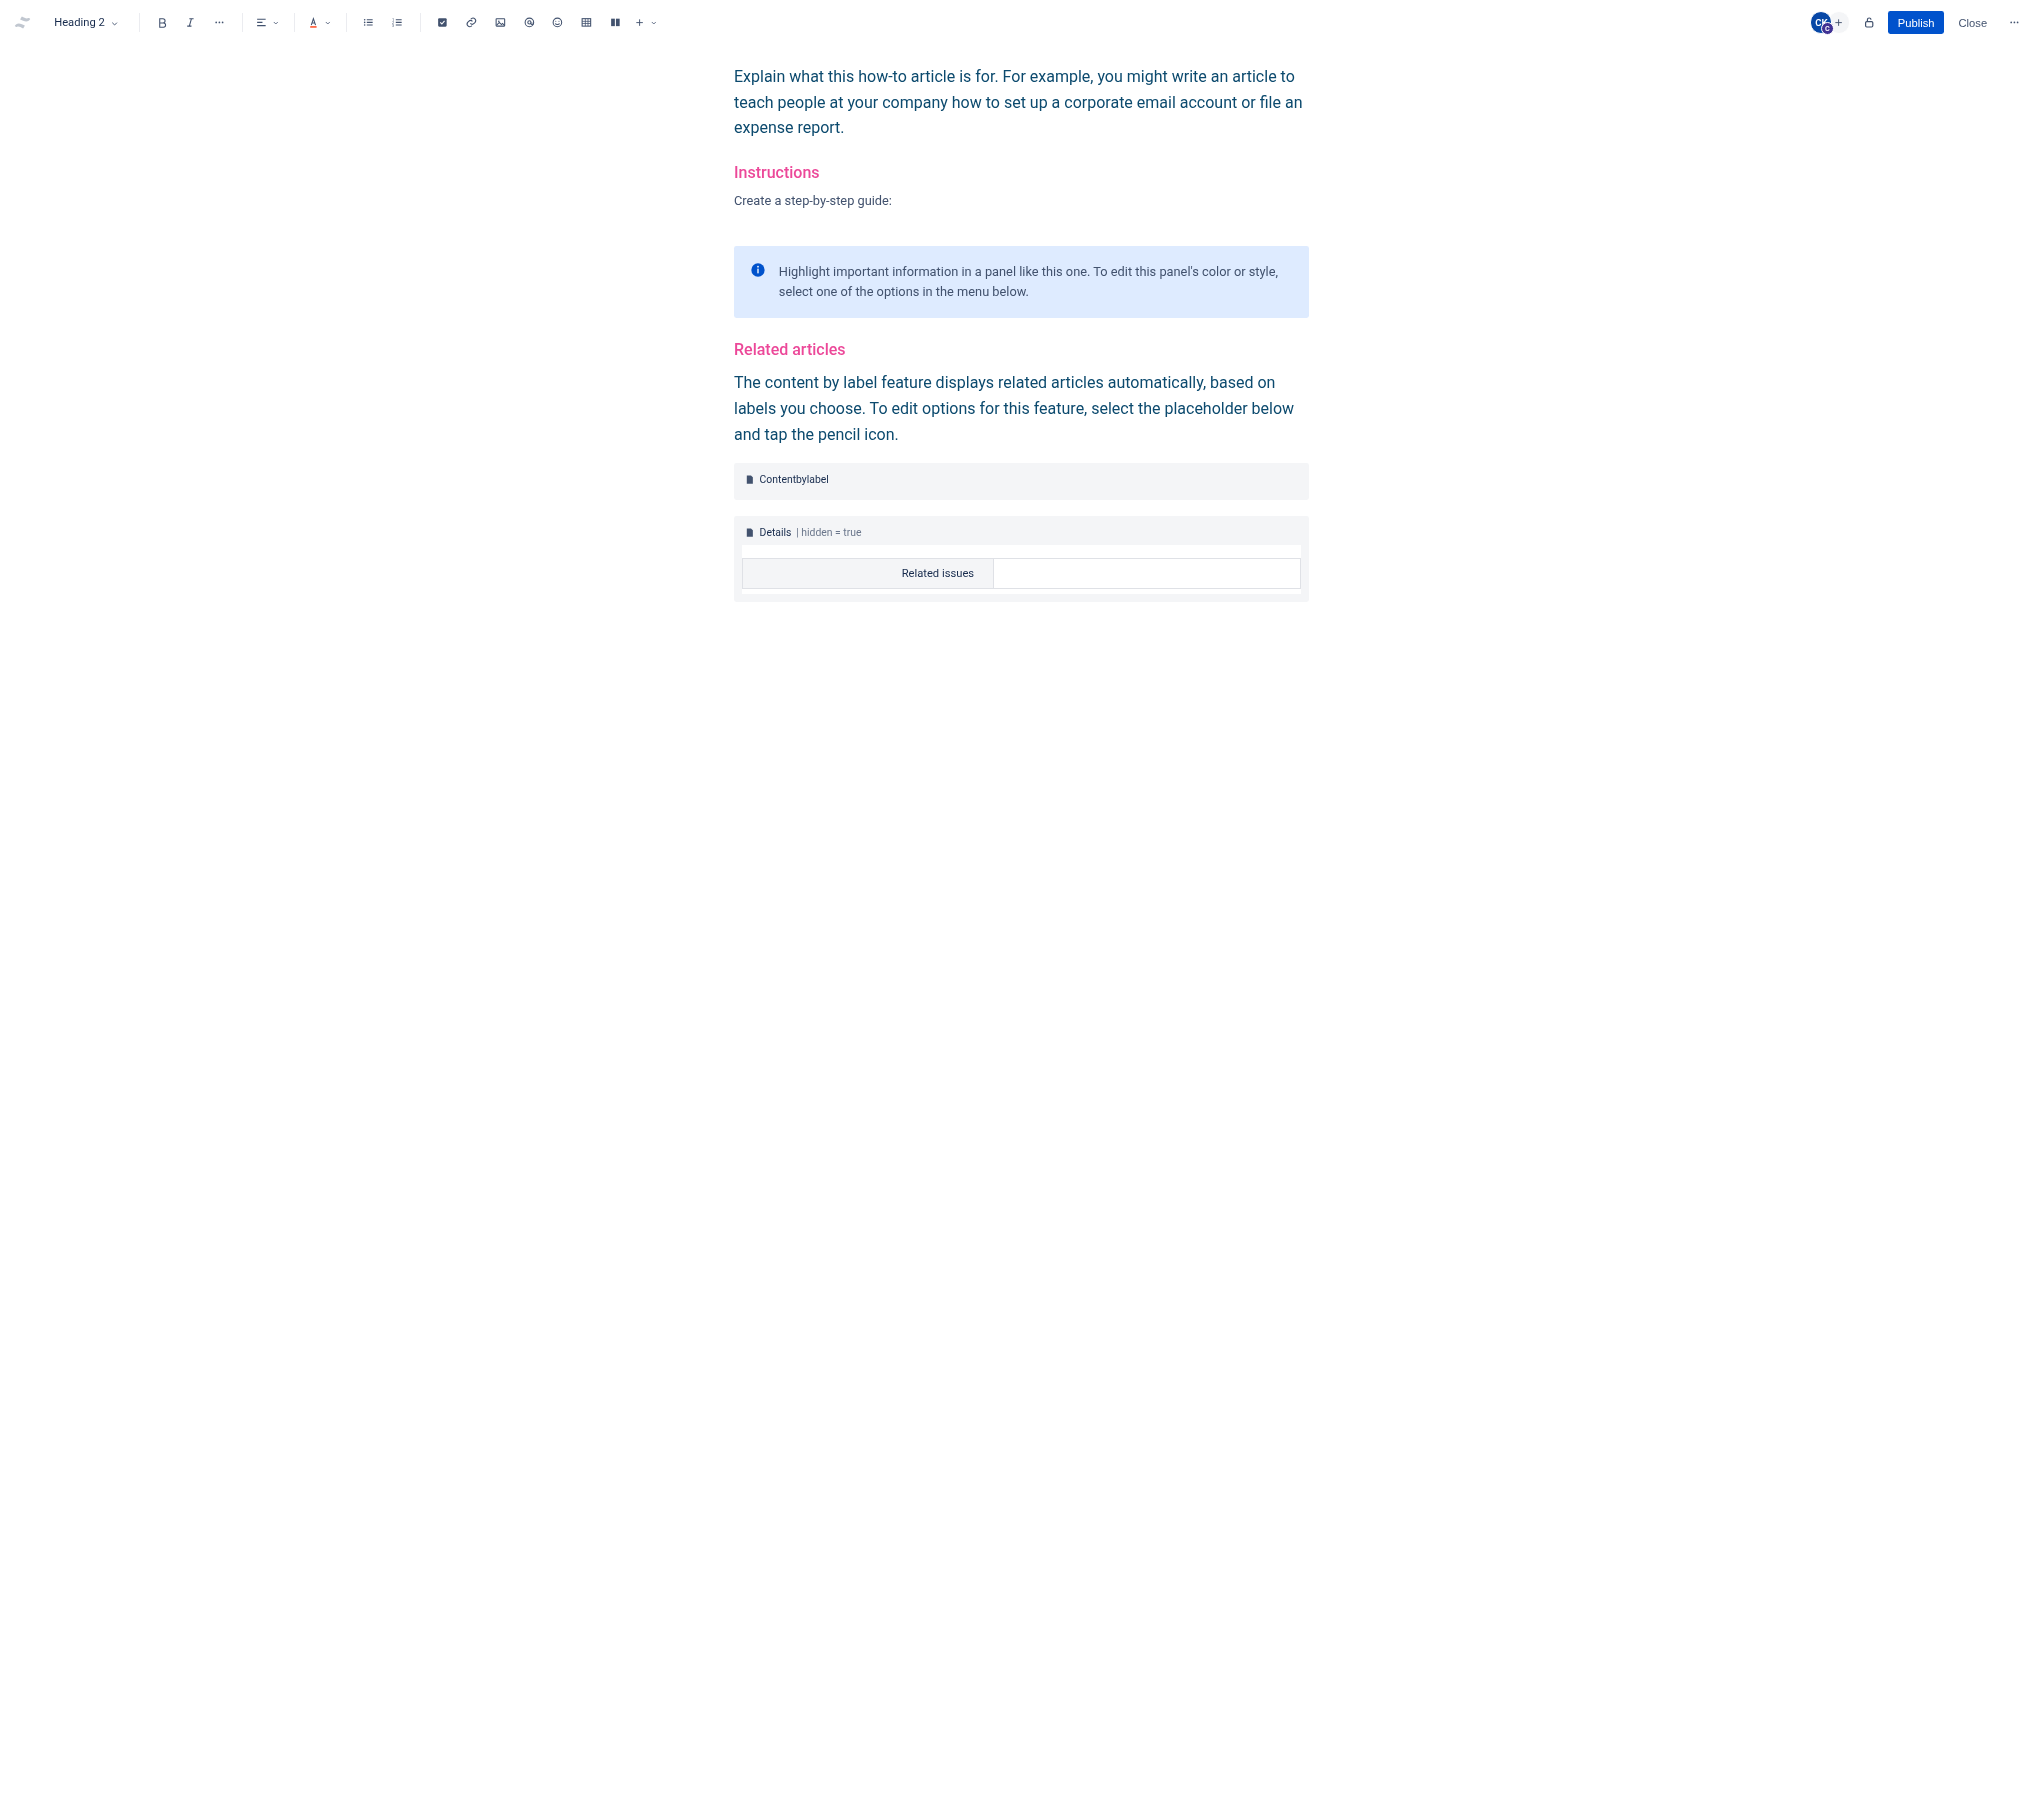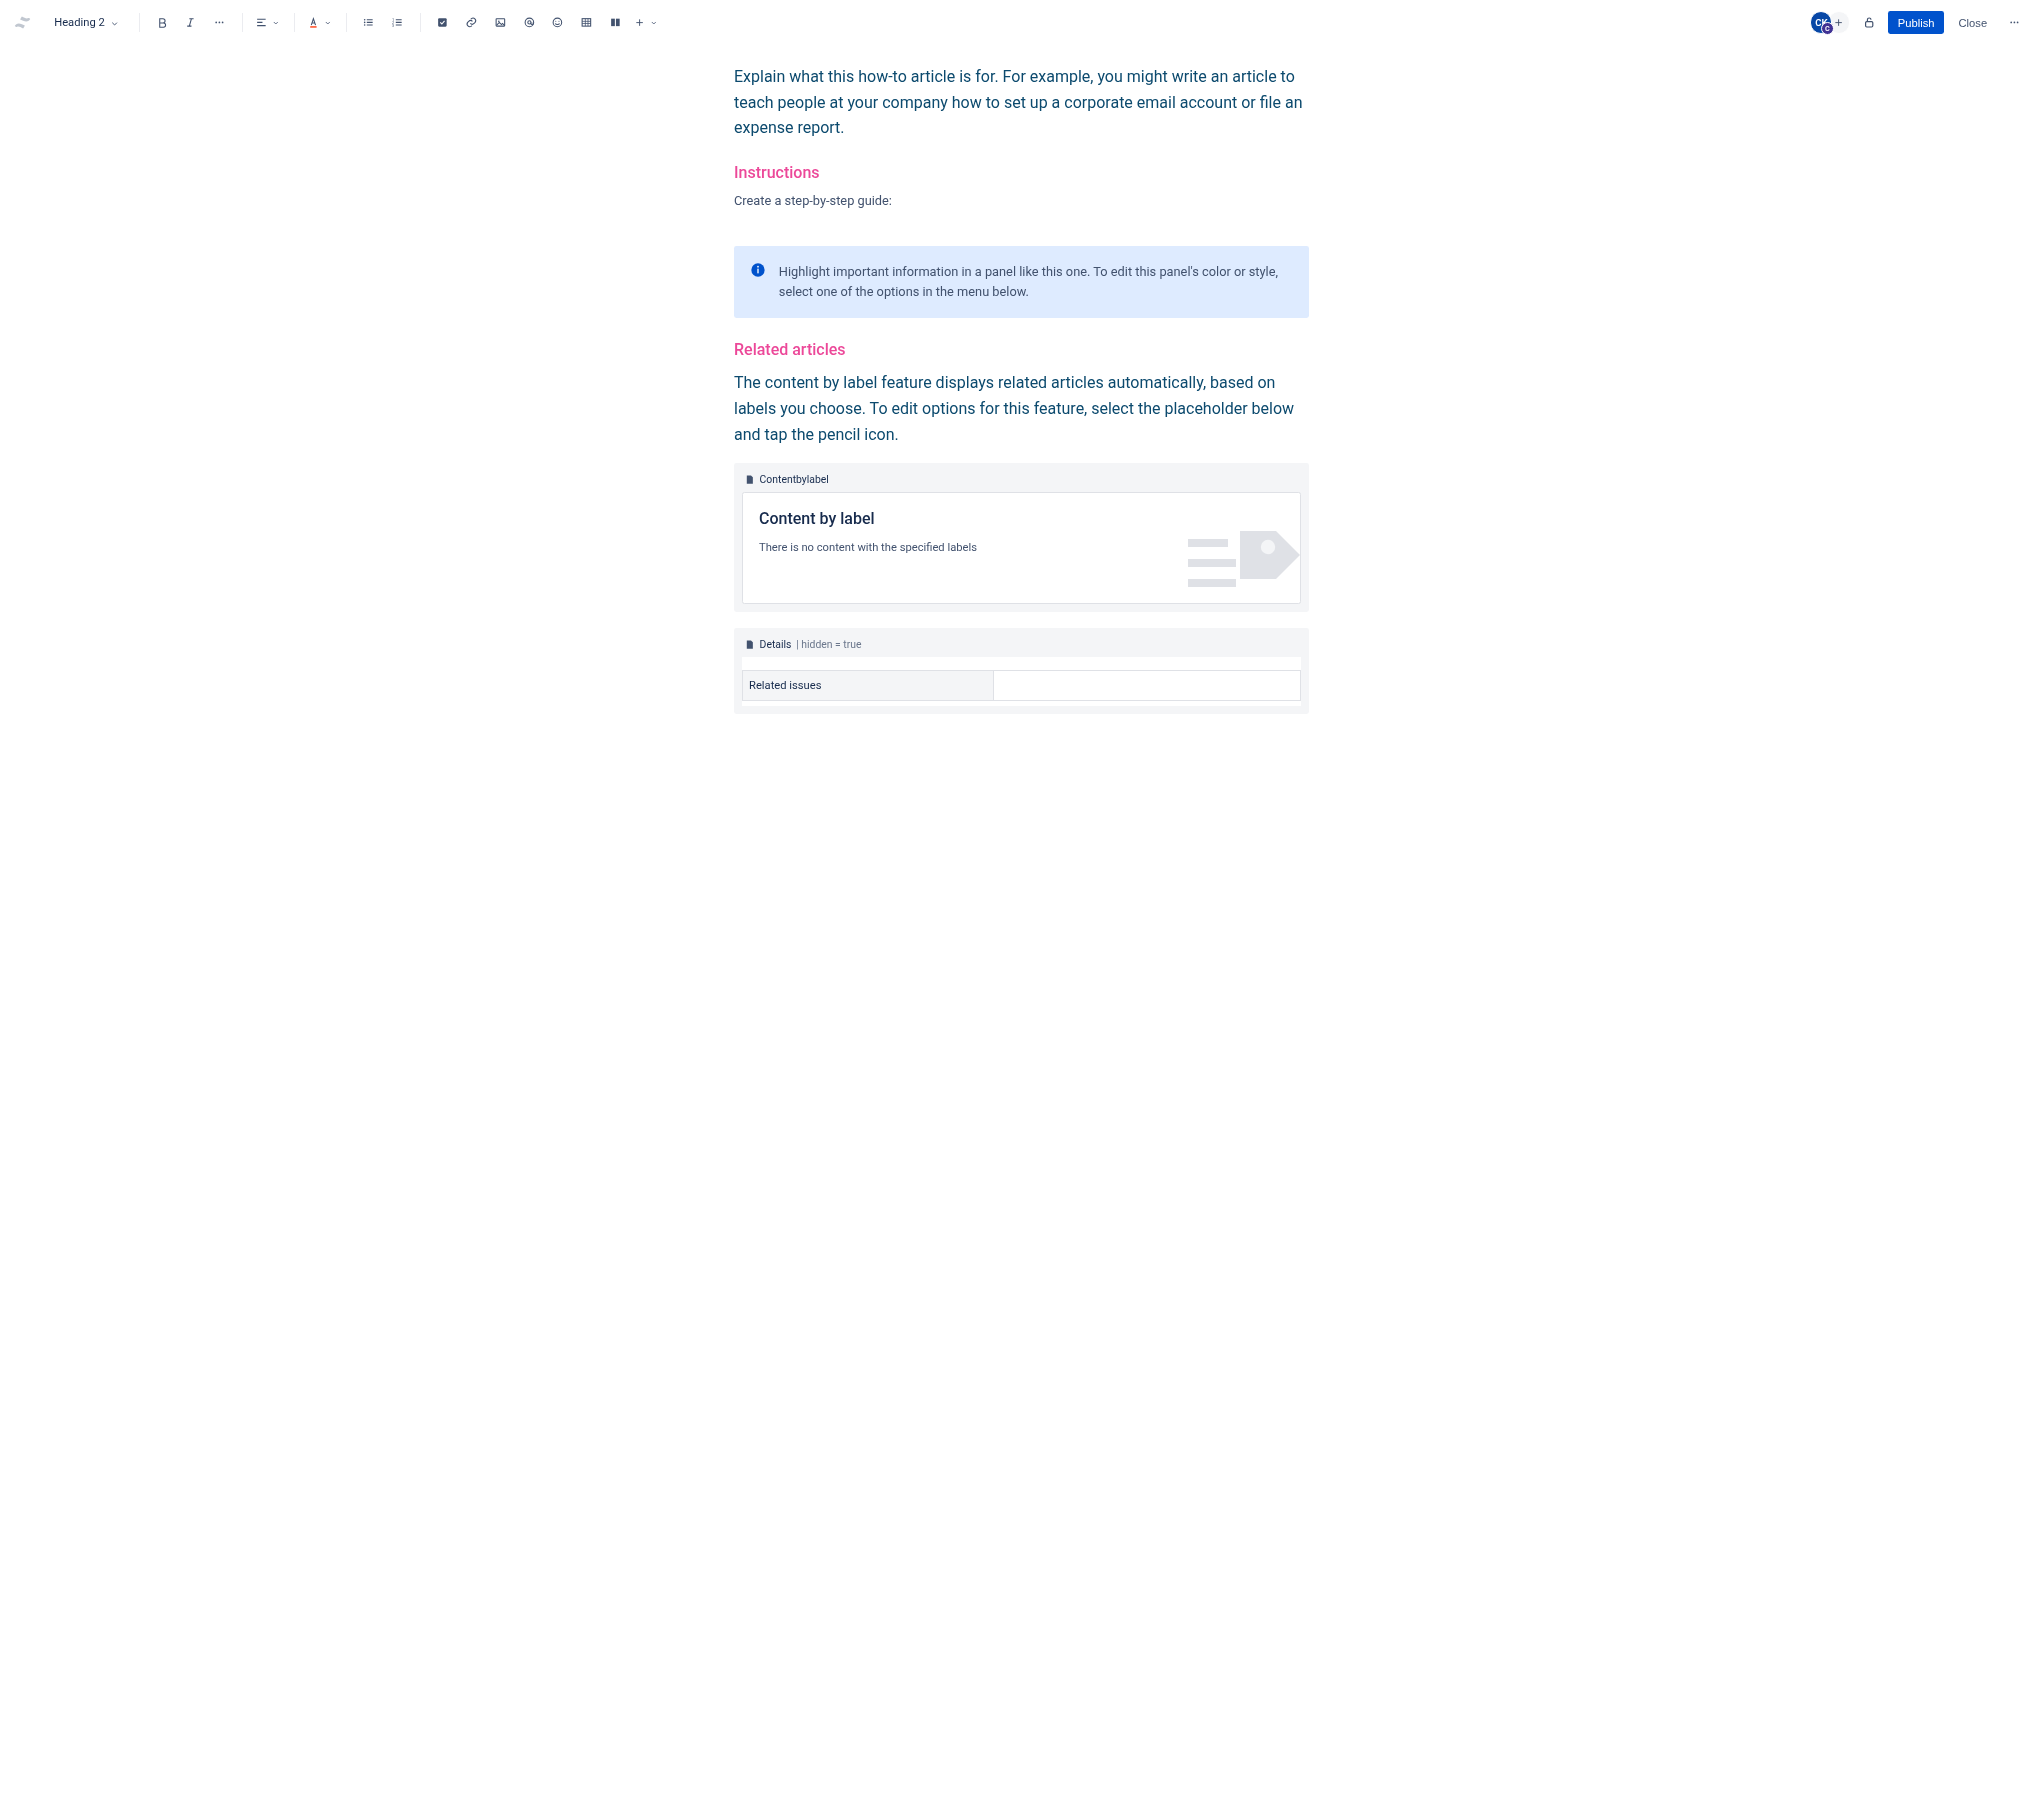--- a/index.html
+++ b/index.html
@@ -210,22 +210,22 @@
     border-radius:0;
     padding: 12.8px 0 4.8px;
   }
   table.details-table {
     width:100%;
     border-collapse: collapse;
     font-size:11.2px;
   }
   table.details-table td, table.details-table th {
     border:0.8px solid #DFE1E6;
-    padding: 8px 6px;
-    text-align:left;
+    padding: 8px 19px;
+    text-align:right;
     font-weight:400;
     color:#172B4D;
   }
   table.details-table th {
     background:#F4F5F7;
     width:45%;
   }
   .chev { margin-left:3.2px; }
 </style>
 </head>
@@ -425,31 +425,20 @@
 
   <h2 class="section">Related articles</h2>
   <p class="para" style="margin-bottom:16px">The content by label feature displays related articles automatically, based on labels you choose. To edit options for this feature, select the placeholder below and tap the pencil icon.</p>
 
   <div class="macro-box">
     <div class="macro-header">
       <svg width="11.2" height="11.2" viewBox="0 0 24 24">
           <path d="M6 3h9l4 4v14H6z" fill="#42526E"></path>
         </svg>
       <span>Contentbylabel</span>
-    </div>
-    <div class="macro-inner">
-      <div class="macro-title">Content by label</div>
-      <div class="macro-empty">There is no content with the specified labels</div>
-      <svg class="deco" viewBox="0 0 140 110">
-        <rect x="0" y="30" width="50" height="10" fill="#DFE1E6"></rect>
-        <rect x="0" y="55" width="60" height="10" fill="#DFE1E6"></rect>
-        <rect x="0" y="80" width="60" height="10" fill="#DFE1E6"></rect>
-        <path d="M65 20 L110 20 L140 50 L110 80 L65 80 Z" fill="#DFE1E6"></path>
-        <circle cx="100" cy="40" r="9" fill="#F4F5F7"></circle>
-      </svg>
     </div>
   </div>
 
   <div class="macro-box" style="margin-top:16px">
     <div class="macro-header">
       <svg width="11.2" height="11.2" viewBox="0 0 24 24">
           <path d="M6 3h9l4 4v14H6z" fill="#42526E"></path>
         </svg>
       <span>Details</span>
       <span class="meta">| hidden = true</span>

